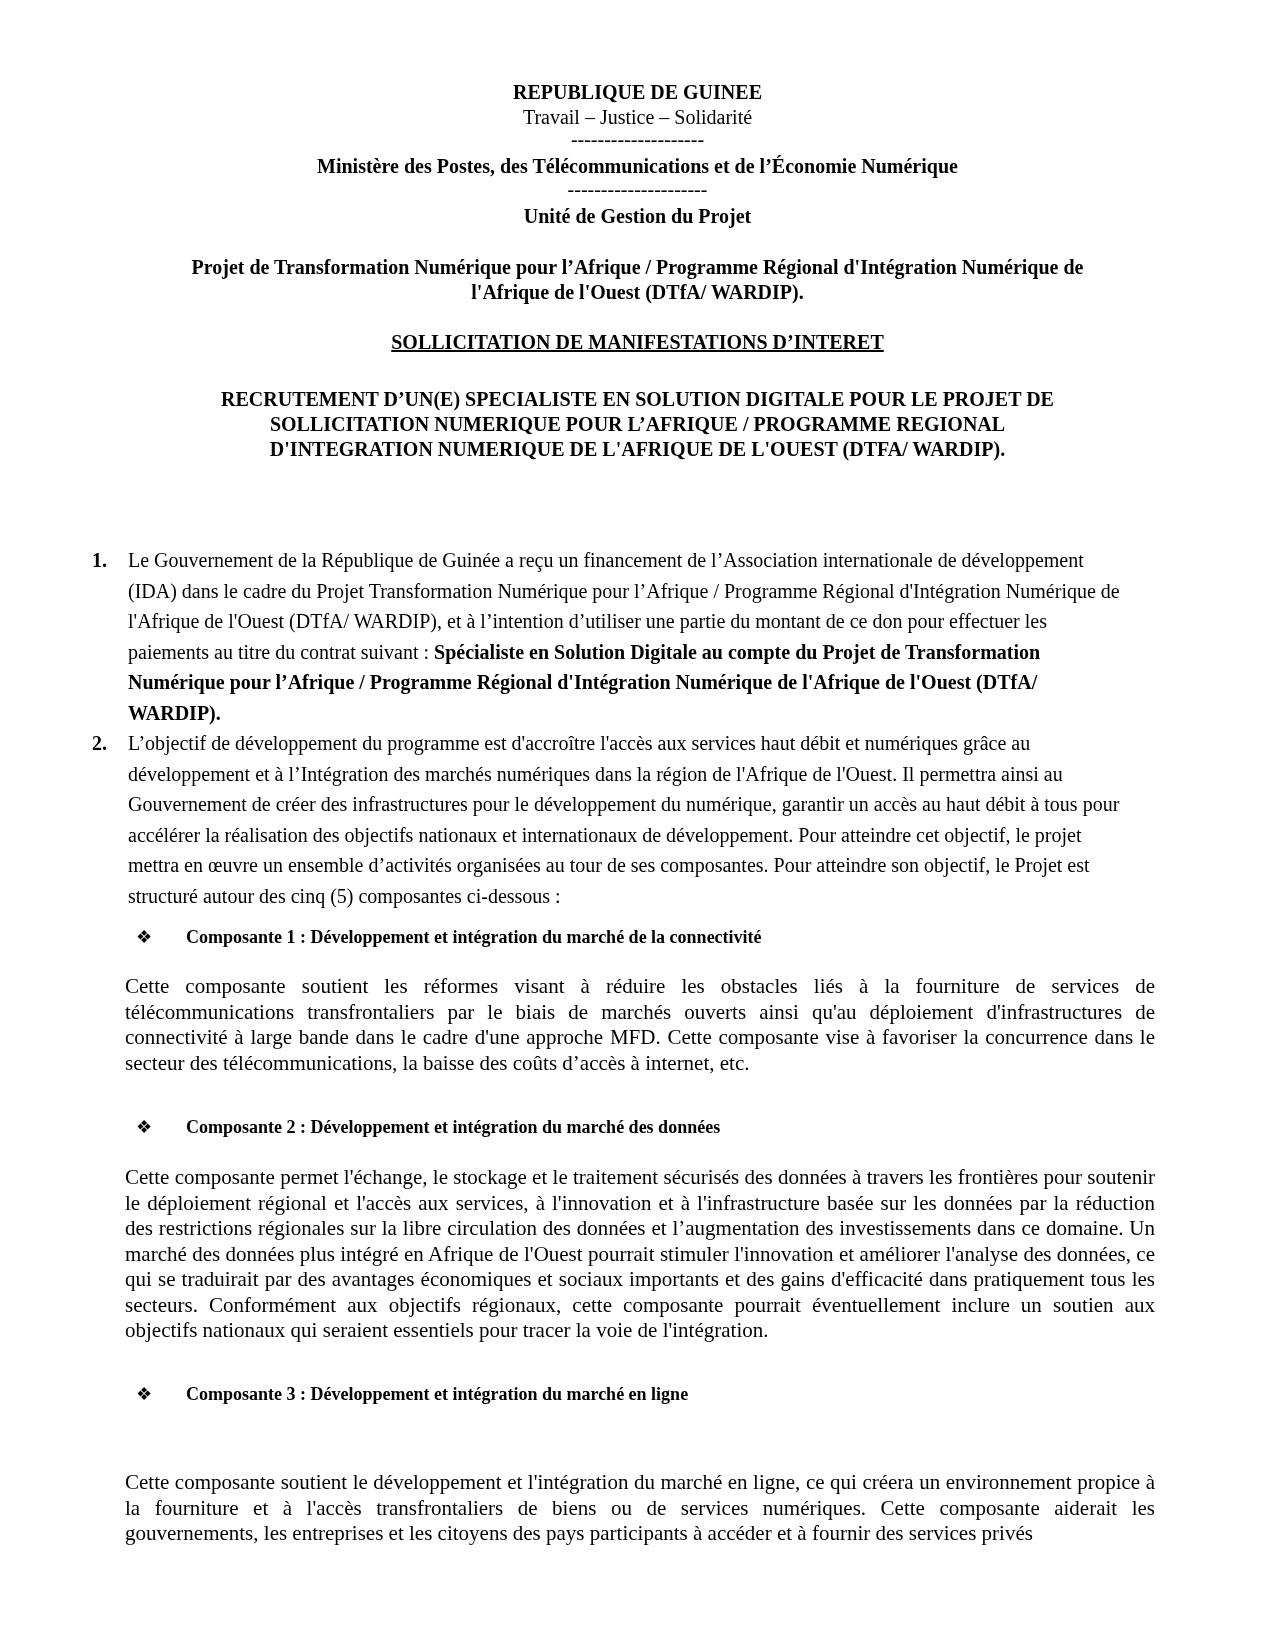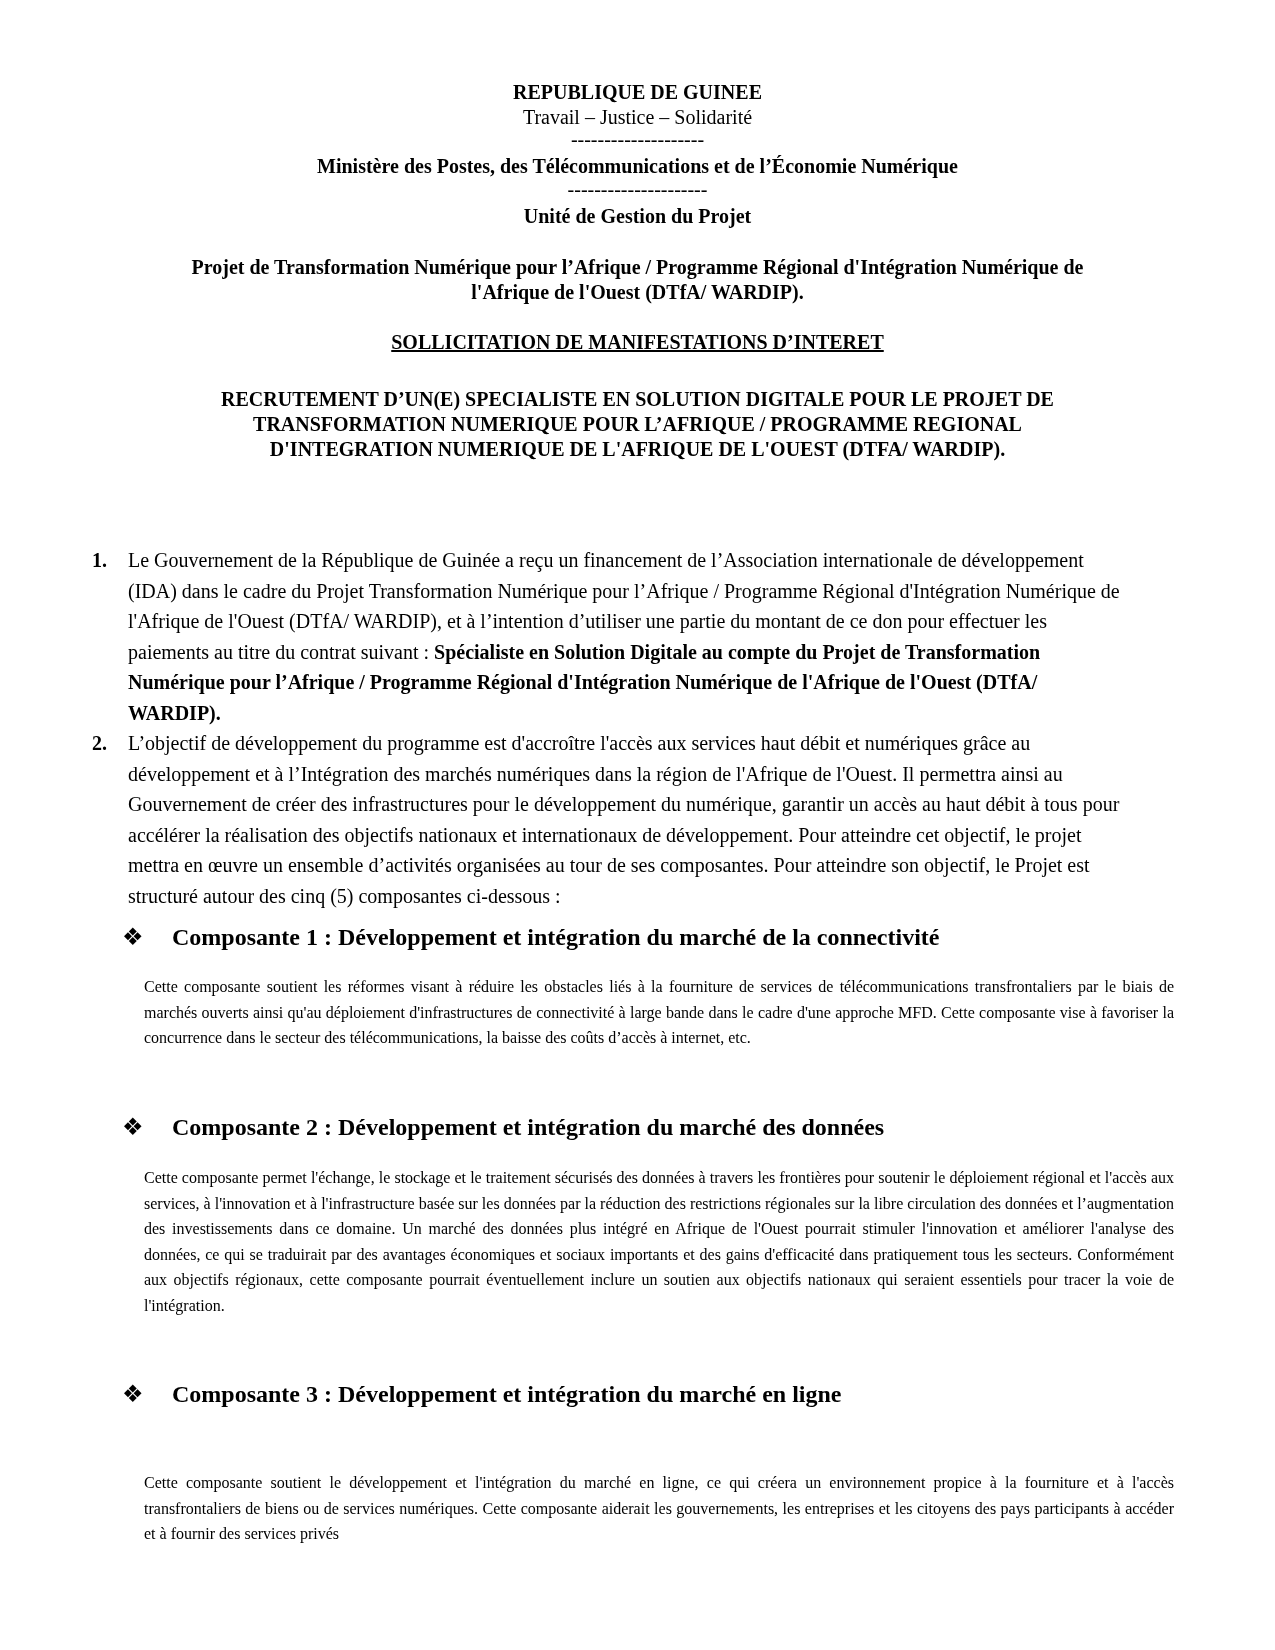--- a/index.html
+++ b/index.html
@@ -7,43 +7,43 @@
          font-family: "Liberation Serif", "DejaVu Serif", serif; color: #000; }
   .page { position: absolute; left: 0; top: 0; width: 1275px; height: 1327px; }
   .c { position: absolute; left: 100px; width: 1075px; text-align: center; font-size: 20px; line-height: 26px; }
   .b { font-weight: bold; }
   .u { text-decoration: underline; }
   .sep { letter-spacing: 0px; }
   .list { position: absolute; left: 92px; width: 1040px; font-size: 20px; line-height: 30.5px; }
   .item { position: relative; padding-left: 36px; }
   .num { position: absolute; left: 0; top: 0; font-weight: bold; }
   .big { font-size: 20px; }
-  .comp-head { position: absolute; left: 122px; font-size: 24px; font-weight: bold; line-height: 26px; }
+  .comp-head { position: absolute; left: 136px; font-size: 18px; font-weight: bold; line-height: 26px; }
   .diamond { display: inline-block; width: 50px; font-weight: normal; }
-  .para { position: absolute; left: 144px; width: 1030px; font-size: 16px; line-height: 25.5px; text-align: justify; }
+  .para { position: absolute; left: 125px; width: 1030px; font-size: 21px; line-height: 25.5px; text-align: justify; }
 </style>
 </head>
 <body>
 
 <div class="page">
 
   <div class="c b" style="top:79px;">REPUBLIQUE DE GUINEE</div>
   <div class="c" style="top:104px;">Travail – Justice – Solidarité</div>
   <div class="c sep" style="top:126px;">--------------------</div>
   <div class="c b" style="top:153px;">Ministère des Postes, des Télécommunications et de l’Économie Numérique</div>
   <div class="c sep" style="top:176px;">---------------------</div>
   <div class="c b" style="top:203px;">Unité de Gestion du Projet</div>
 
   <div class="c b" style="top:254px;">Projet de Transformation Numérique pour l’Afrique / Programme Régional d'Intégration Numérique de</div>
   <div class="c b" style="top:279px;">l'Afrique de l'Ouest (DTfA/ WARDIP).</div>
 
   <div class="c b u" style="top:329px;">SOLLICITATION DE MANIFESTATIONS D’INTERET</div>
 
   <div class="c b" style="top:386px;">RECRUTEMENT D’UN(E) SPECIALISTE EN SOLUTION DIGITALE POUR LE PROJET DE</div>
-  <div class="c b" style="top:411px;">TRANSFORMATION NUMERIQUE POUR L’AFRIQUE / PROGRAMME REGIONAL</div>
+  <div class="c b" style="top:411px;">SOLLICITATION NUMERIQUE POUR L’AFRIQUE / PROGRAMME REGIONAL</div>
   <div class="c b" style="top:436px;">D'INTEGRATION NUMERIQUE DE L'AFRIQUE DE L'OUEST (DTFA/ WARDIP).</div>
 
 
   <div class="list" style="top:545px;">
     <div class="item">
       <span class="num">1.</span>
       <span>Le Gouvernement de la République de Guinée a reçu un financement de l’Association internationale de développement (IDA) dans le cadre du </span><span class="big">Projet Transformation Numérique pour l’Afrique / Programme Régional d'Intégration Numérique de l'Afrique de l'Ouest (DTfA/ WARDIP)</span><span>, et à l’intention d’utiliser une partie du montant de ce don pour effectuer les paiements au titre du contrat suivant : </span><span class="b">Spécialiste en Solution Digitale au compte du Projet de Transformation Numérique pour l’Afrique / Programme Régional d'Intégration Numérique de l'Afrique de l'Ouest (DTfA/ WARDIP).</span>
     </div>
     <div class="item">
       <span class="num">2.</span>

